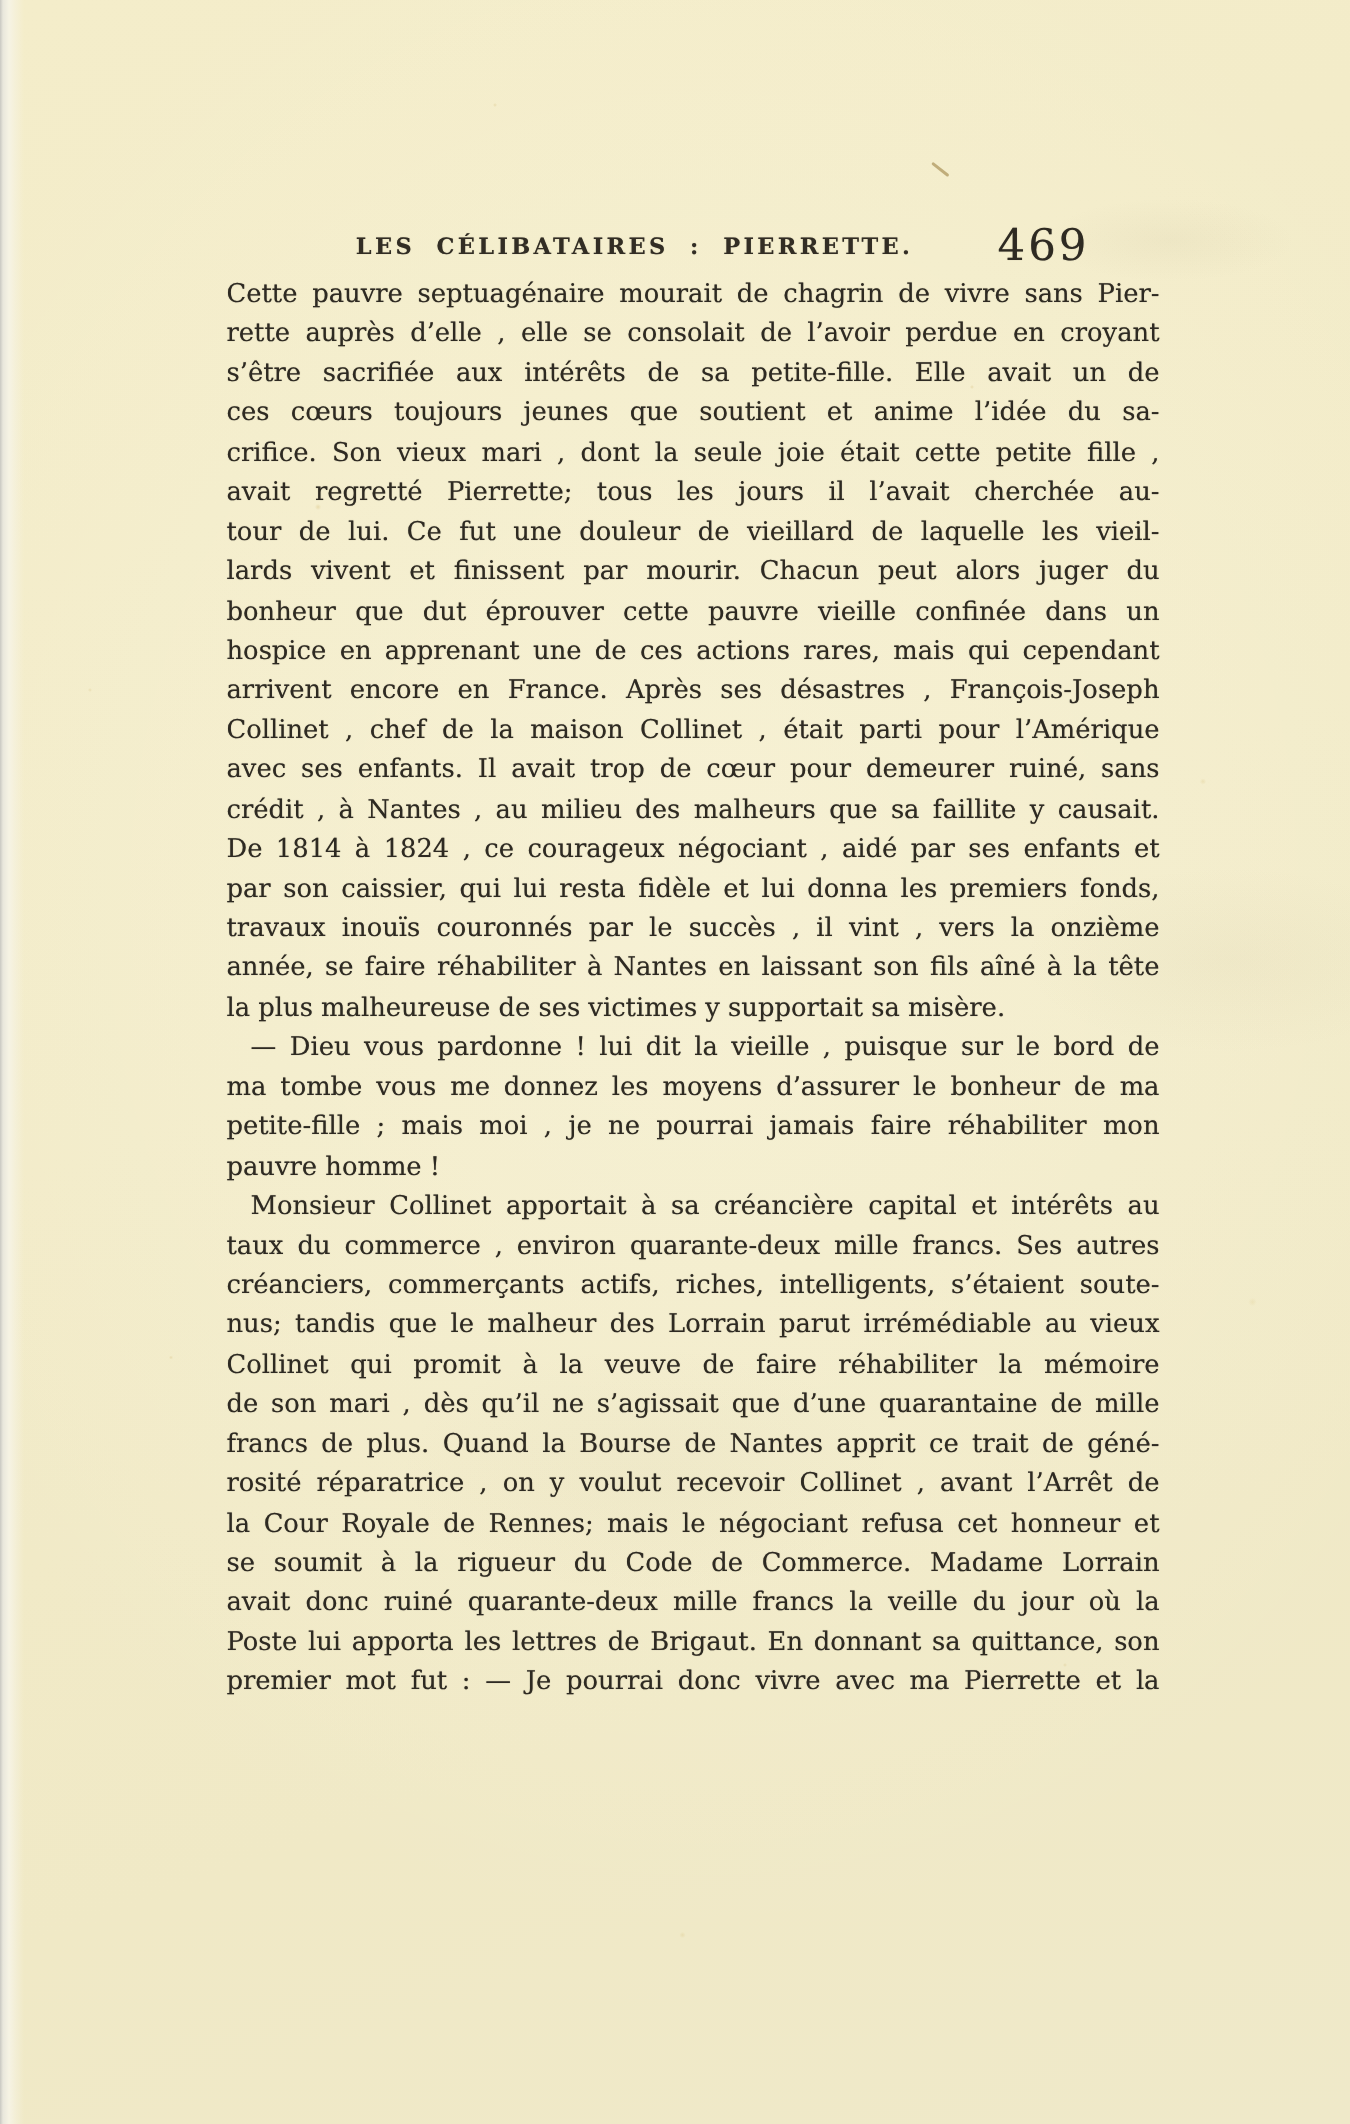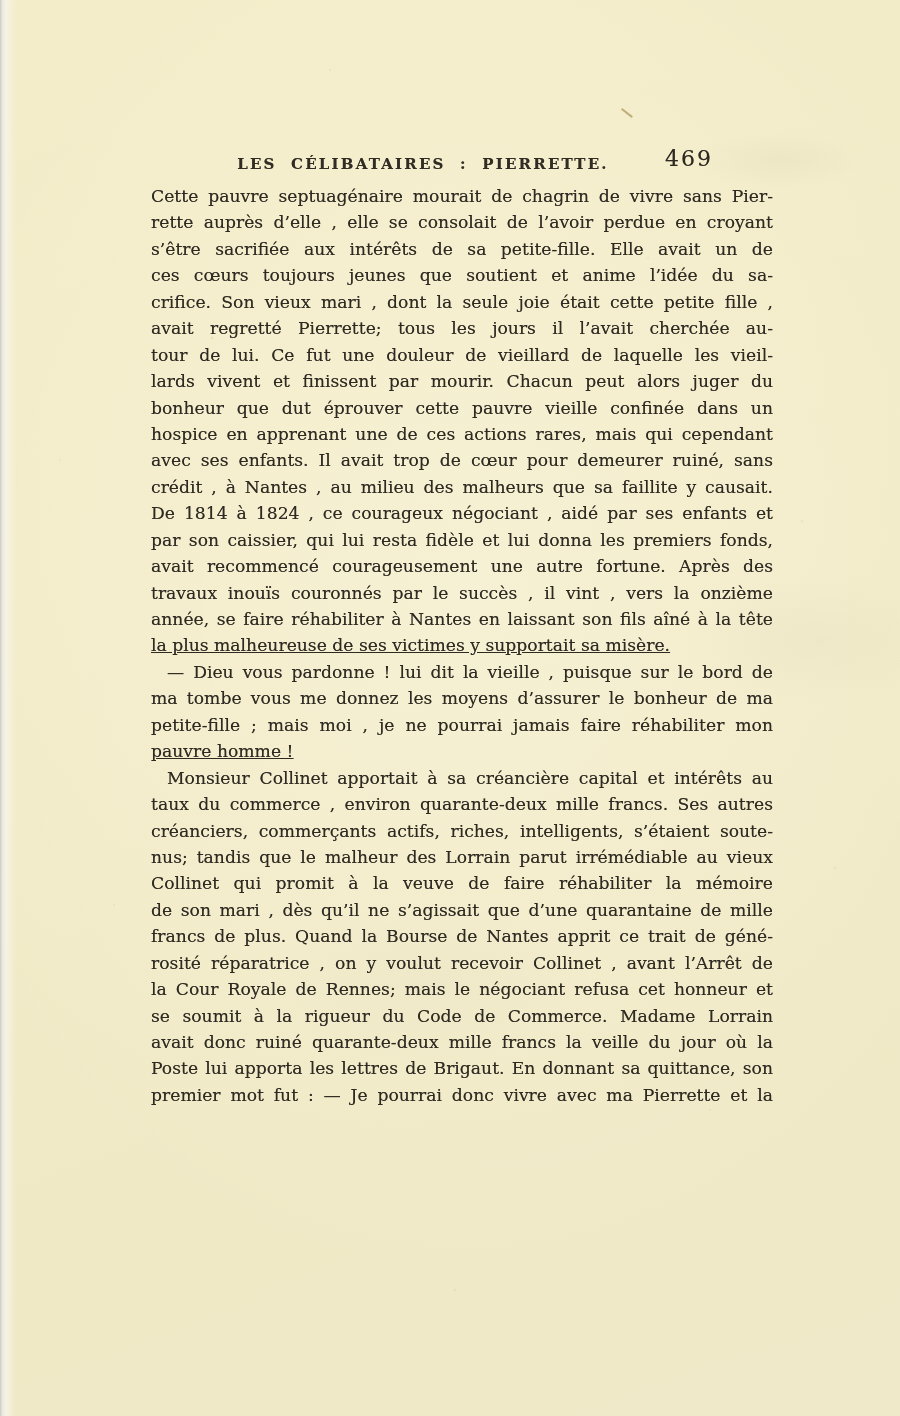--- a/index.html
+++ b/index.html
@@ -74,21 +74,21 @@
     font-weight: 700;
     letter-spacing: 2.2px;
     word-spacing: 7px;
     color: #322d24;
     text-shadow: 0 0 0.5px rgba(50,45,36,0.5);
   }
   .folio {
     position: absolute;
     left: 665px;
     top: 146px;
-    font-size: 22px;
+    font-size: 29px;
     letter-spacing: 2px;
     color: #2e2a22;
     text-shadow: 0 0 0.5px rgba(46,42,34,0.5);
   }
   .text-block {
     position: absolute;
     left: 135px;
     top: 183px;
     width: 638px;
     color: #2e2a22;
@@ -100,21 +100,21 @@
     text-align: justify;
     text-align-last: justify;
     text-justify: inter-word;
     text-shadow: 0 0 0.55px rgba(46,42,34,0.55);
     overflow: visible;
     white-space: nowrap; 
     margin-left: 16px;
   }
   
   .line { white-space: normal; }
-  .line.end { text-align-last: left; text-decoration: underline; }
+  .line.end { text-align-last: left; }
   .line.indent { text-indent: 16px; }
 </style>
 </head>
 <body>
 
 <div class="scan">
   <div class="texture"></div>
   <div class="edge-left"></div>
   <div class="fiber"></div>
 
@@ -127,25 +127,26 @@
       <div class="line">Cette pauvre septuagénaire mourait de chagrin de vivre sans Pier-</div>
       <div class="line">rette auprès d’elle , elle se consolait de l’avoir perdue en croyant</div>
       <div class="line">s’être sacrifiée aux intérêts de sa petite-fille. Elle avait un de</div>
       <div class="line">ces cœurs toujours jeunes que soutient et anime l’idée du sa-</div>
       <div class="line">crifice. Son vieux mari , dont la seule joie était cette petite fille ,</div>
       <div class="line">avait regretté Pierrette; tous les jours il l’avait cherchée au-</div>
       <div class="line">tour de lui. Ce fut une douleur de vieillard de laquelle les vieil-</div>
       <div class="line">lards vivent et finissent par mourir. Chacun peut alors juger du</div>
       <div class="line">bonheur que dut éprouver cette pauvre vieille confinée dans un</div>
       <div class="line">hospice en apprenant une de ces actions rares, mais qui cependant</div>
+      <div class="line">arrivent encore en France. Après ses désastres , François-Joseph</div>
+      <div class="line">Collinet , chef de la maison Collinet , était parti pour l’Amérique</div>
       <div class="line">avec ses enfants. Il avait trop de cœur pour demeurer ruiné, sans</div>
       <div class="line">crédit , à Nantes , au milieu des malheurs que sa faillite y causait.</div>
       <div class="line">De 1814 à 1824 , ce courageux négociant , aidé par ses enfants et</div>
       <div class="line">par son caissier, qui lui resta fidèle et lui donna les premiers fonds,</div>
-      <div class="line">avait recommencé courageusement une autre fortune. Après des</div>
       <div class="line">travaux inouïs couronnés par le succès , il vint , vers la onzième</div>
       <div class="line">année, se faire réhabiliter à Nantes en laissant son fils aîné à la tête</div>
       <div class="line end">la plus malheureuse de ses victimes y supportait sa misère.</div>
       <div class="line indent">— Dieu vous pardonne ! lui dit la vieille , puisque sur le bord de</div>
       <div class="line">ma tombe vous me donnez les moyens d’assurer le bonheur de ma</div>
       <div class="line">petite-fille ; mais moi , je ne pourrai jamais faire réhabiliter mon</div>
       <div class="line end">pauvre homme !</div>
       <div class="line indent">Monsieur Collinet apportait à sa créancière capital et intérêts au</div>
       <div class="line">taux du commerce , environ quarante-deux mille francs. Ses autres</div>
       <div class="line">créanciers, commerçants actifs, riches, intelligents, s’étaient soute-</div>

